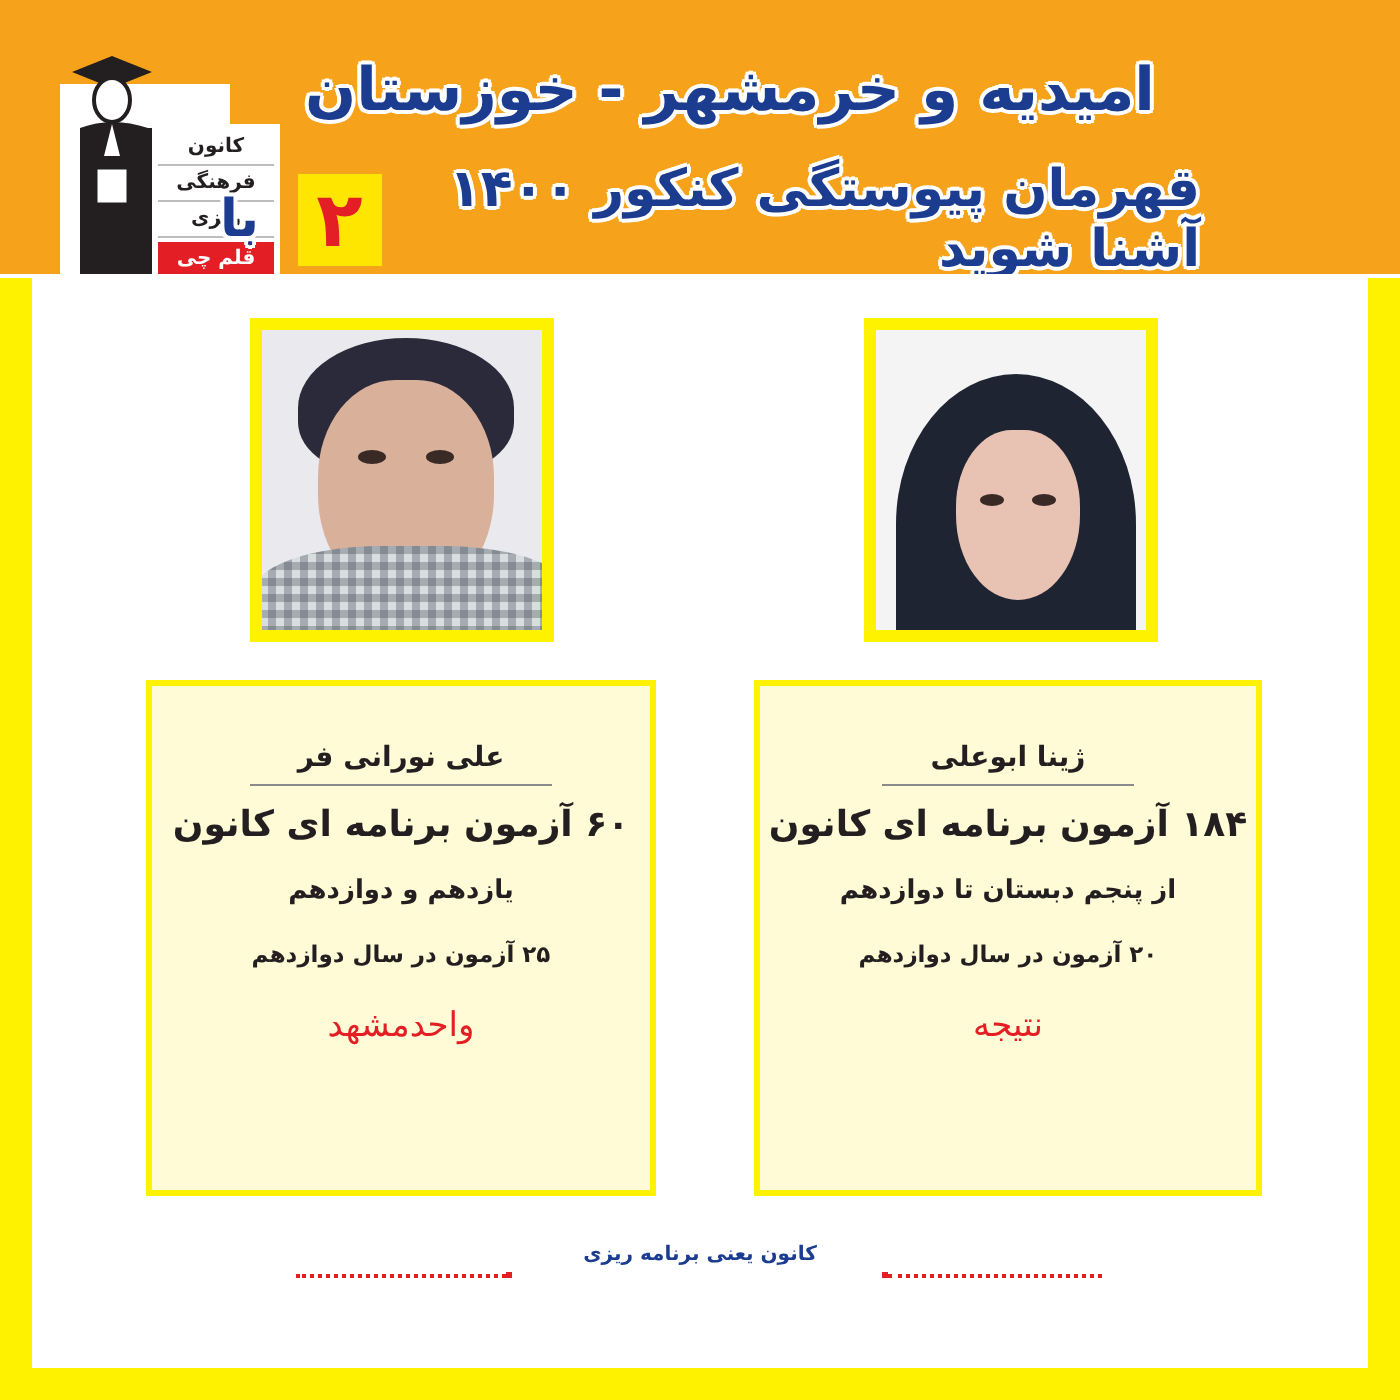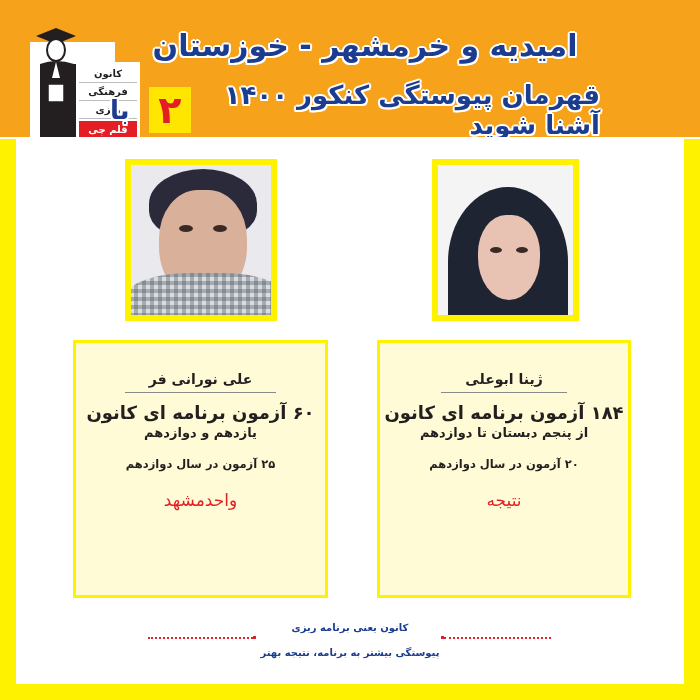--- a/index.html
+++ b/index.html
@@ -89,21 +89,21 @@
       display: flex; flex-direction: column; align-items: center;
       direction: rtl; text-align: center; padding-top: 28px;
     }
     .card-left { left: 73px; width: 255px; }
     .card-right { left: 377px; width: 254px; }
     .card-name {
       font-family: "DejaVu Sans", sans-serif; font-weight: bold; font-size: 14px; color: #231F20;
       padding: 0 24px 5px 24px; border-bottom: 1px solid #8a8a8a; margin-bottom: 9px; min-width: 115px;
     }
     .card-exams {
-      font-family: "DejaVu Sans", sans-serif; font-weight: bold; font-size: 18px; color: #231F20; margin-bottom: 2px;
+      font-family: "DejaVu Sans", sans-serif; font-weight: bold; font-size: 18px; color: #231F20; margin-bottom: 15px;
     }
     .card-grades {
       font-family: "DejaVu Sans", sans-serif; font-weight: bold; font-size: 13px; color: #231F20; margin-bottom: 17px;
     }
     .card-final {
       font-family: "DejaVu Sans", sans-serif; font-weight: bold; font-size: 11.5px; color: #231F20; margin-bottom: 13px;
     }
     .card-uni {
       font-family: "DejaVu Sans", sans-serif; font-size: 17px; color: #E31E24; line-height: 32px; padding: 0 8px;
     }
@@ -191,14 +191,13 @@
   <div class="card-exams">۱۸۴ آزمون برنامه ای کانون</div>
   <div class="card-grades">از پنجم دبستان تا دوازدهم</div>
   <div class="card-final">۲۰ آزمون در سال دوازدهم</div>
   <div class="card-uni">نتیجه</div>
 </div>
 
 <div class="footer">
   <div class="footer-slogan">کانون یعنی برنامه ریزی</div>
   <div class="dots dots-left"></div>
   <div class="dots dots-right"></div>
-  <div class="footer-tagline">پیوستگی بیشتر به برنامه، نتیجه بهتر</div>
 </div>
 
 </body></html>

